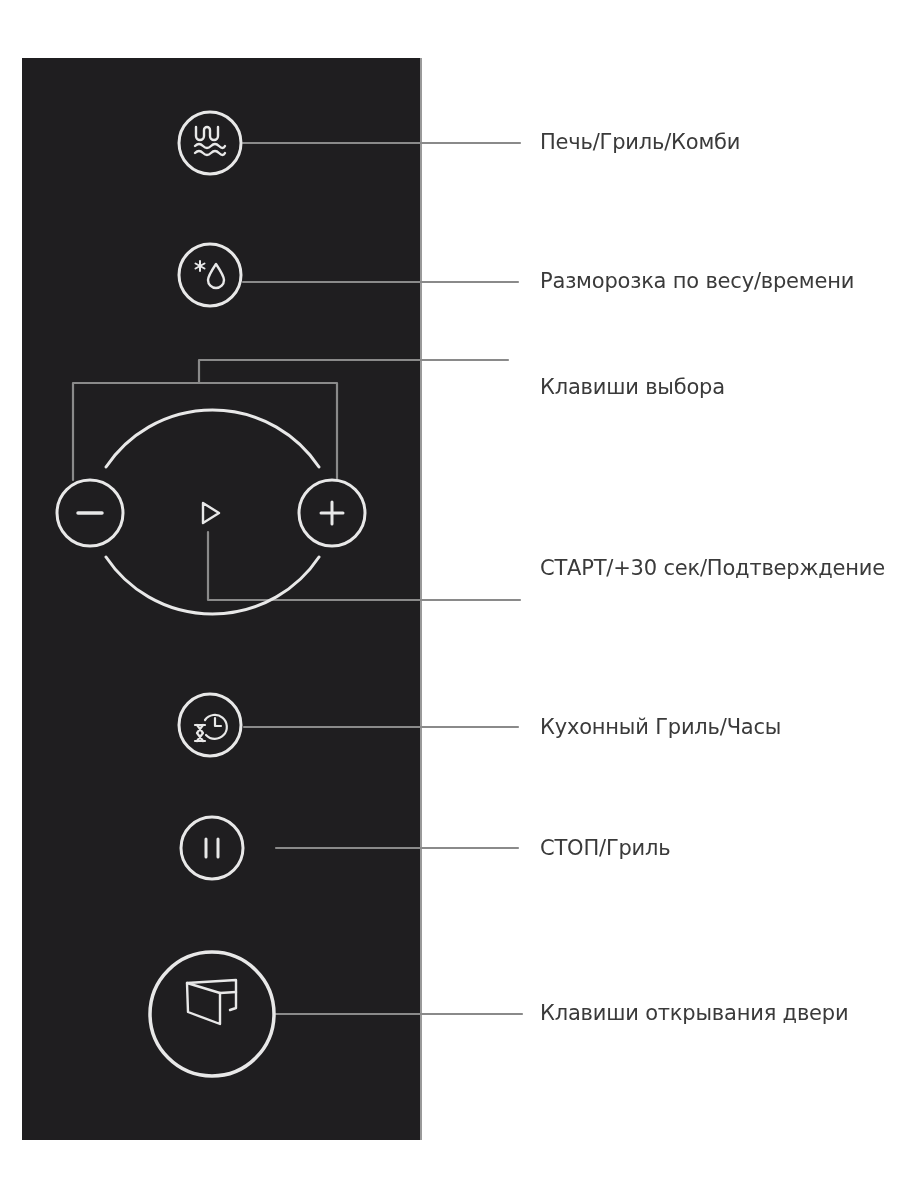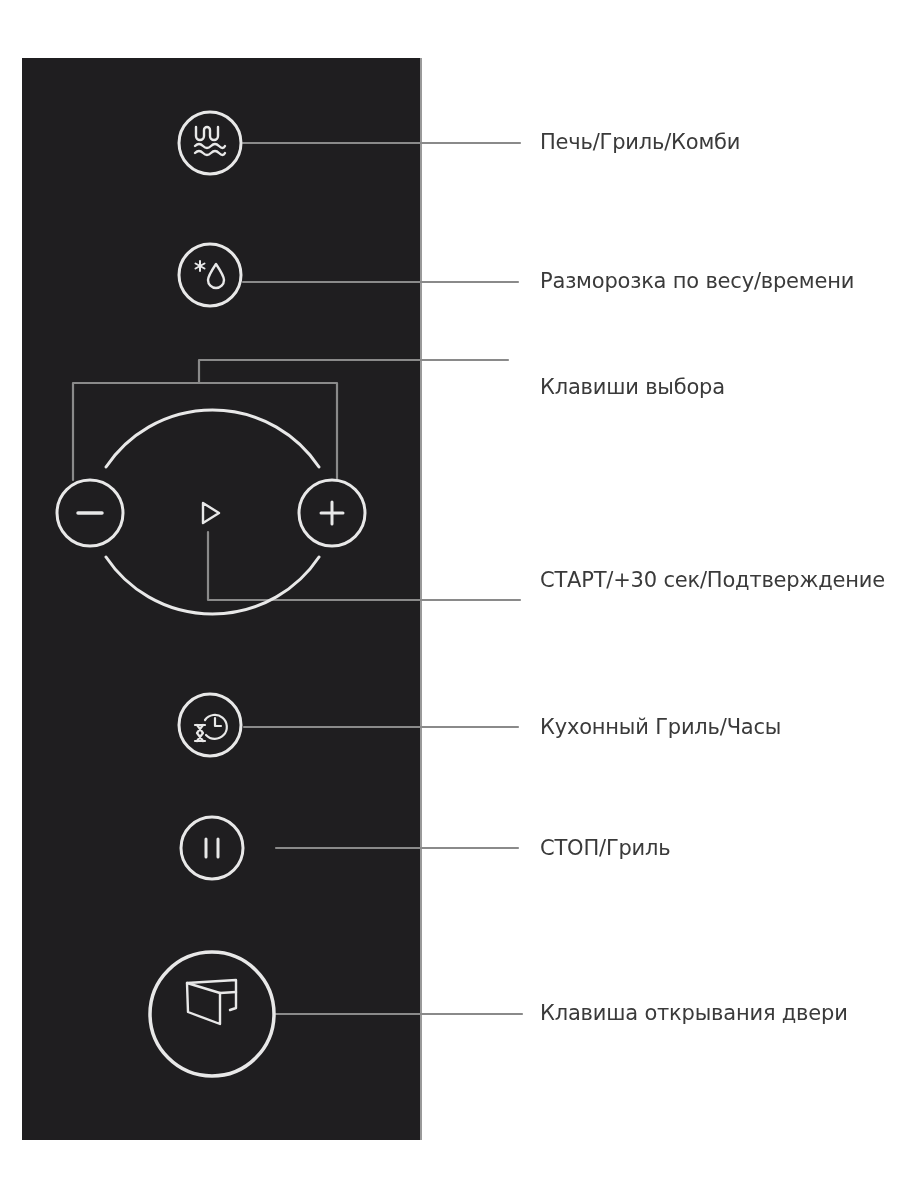--- a/index.html
+++ b/index.html
@@ -108,16 +108,16 @@
         <path d="M187 983 L236 980 L236 1008 L230 1010"></path>
         <line x1="220" y1="993" x2="236" y2="992"></line>
       </g>
     </g>
   </g>
 </svg>
 
 <div class="label" style="top:132px;">Печь/Гриль/Комби</div>
 <div class="label" style="top:271px;">Разморозка по весу/времени</div>
 <div class="label" style="top:348px;margin-top:29px;">Клавиши выбора</div>
-<div class="label" style="top:570px;">СТАРТ/+30 сек/Подтверждение</div>
+<div class="label" style="top:558px;">СТАРТ/+30 сек/Подтверждение</div>
 <div class="label" style="top:717px;">Кухонный Гриль/Часы</div>
 <div class="label" style="top:838px;">СТОП/Гриль</div>
-<div class="label" style="top:1003px;">Клавиша открывания двери</div>
+<div class="label" style="top:1003px;">Клавиши открывания двери</div>
 
 </body></html>

